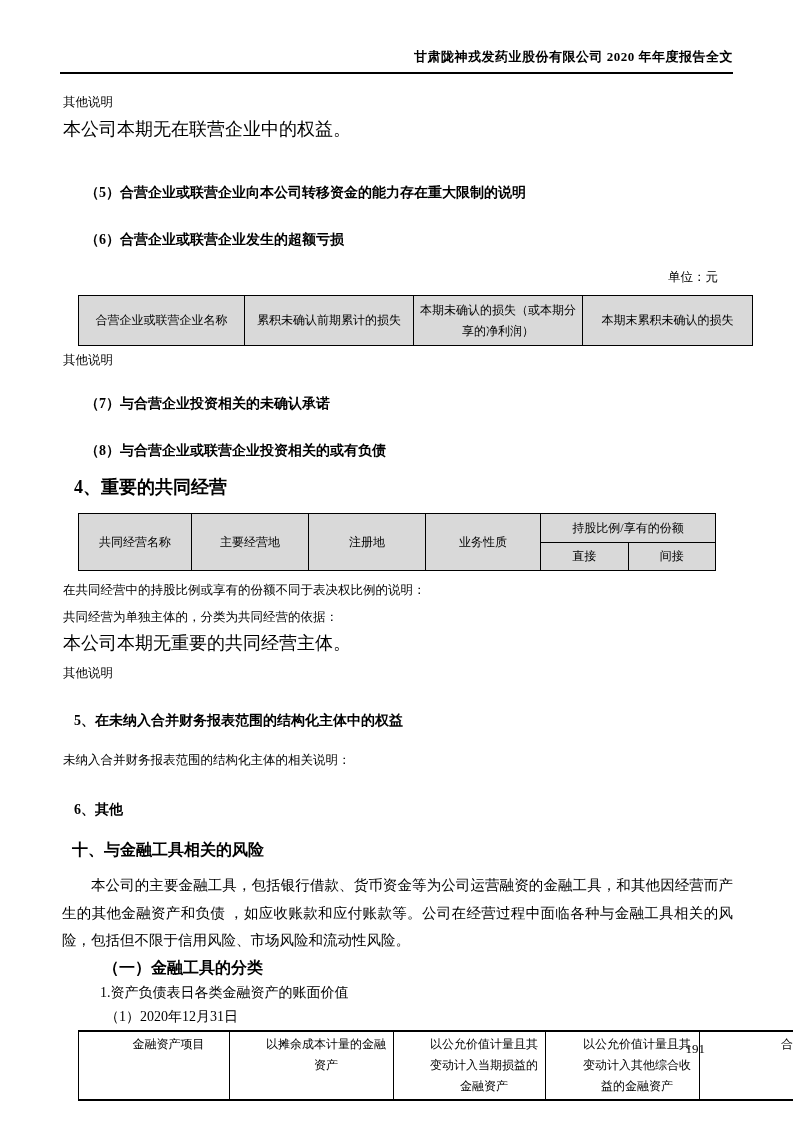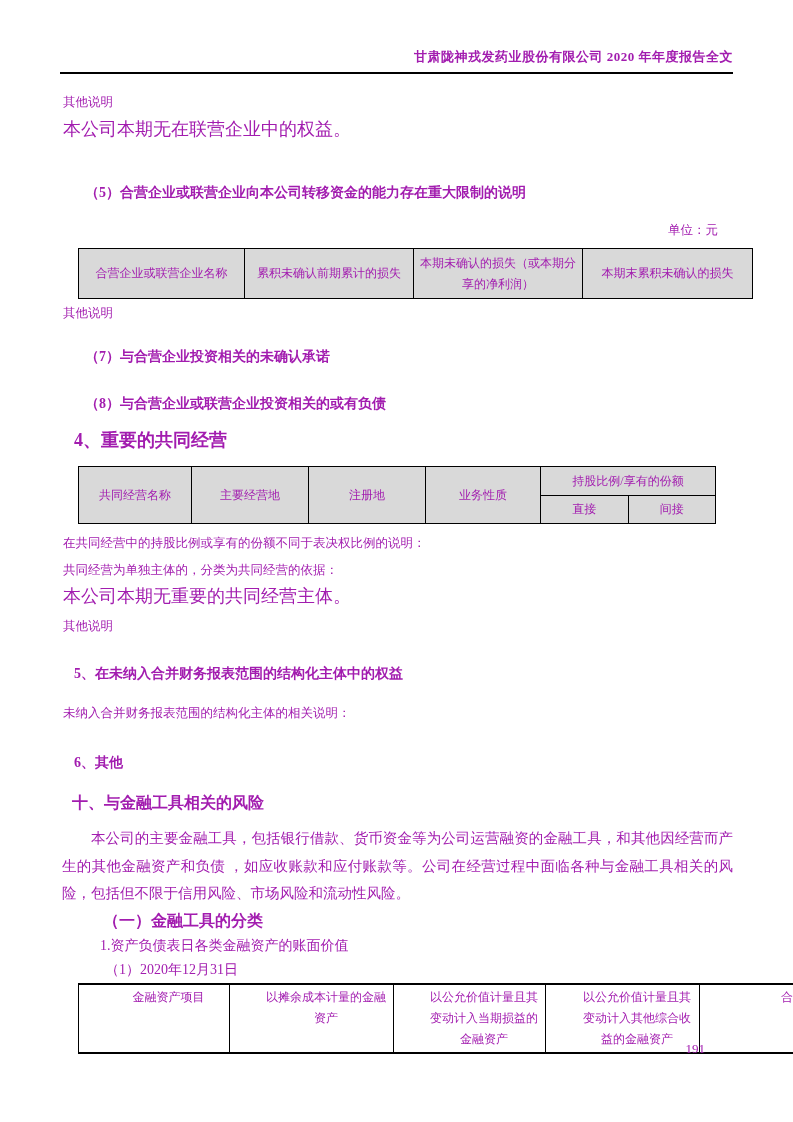--- a/index.html
+++ b/index.html
@@ -5,21 +5,21 @@
   html,body{margin:0;padding:0;background:#ffffff;}
   .page{
     position:relative;
     width:793px;height:1122px;
     margin:0 auto;
     background:#ffffff;
     box-sizing:border-box;
     padding:0 60px;
     overflow:hidden;
     font-family:"Liberation Serif","DejaVu Serif",serif;
-    color:#a21caf;
+    color:#000000;
   }
   .doc-header{
     margin-top:48px;
     padding-bottom:6px;
     border-bottom:2px solid #000;
     text-align:right;
     font-size:13px;
     font-weight:bold;
     letter-spacing:.5px;
   }
@@ -60,20 +60,21 @@
 <div class="page">
 
   <div class="doc-header">
     <span>甘肃陇神戎发药业股份有限公司 2020 年年度报告全文</span>
   </div>
 
   <div class="note-sm">其他说明</div>
   <div class="body-14">本公司本期无在联营企业中的权益。</div>
 
   <div class="h-paren first">（5）合营企业或联营企业向本公司转移资金的能力存在重大限制的说明</div>
+  <div class="h-paren">（6）合营企业或联营企业发生的超额亏损</div>
 
   <div class="unit-line">单位：元</div>
 
   <table class="tbl-1 tbl-gray">
     <tbody>
       <tr>
         <td style="width:157px">合营企业或联营企业名称</td>
         <td style="width:160px">累积未确认前期累计的损失</td>
         <td style="width:160px">本期未确认的损失（或本期分享的净利润）</td>
         <td style="width:161px">本期末累积未确认的损失</td>

